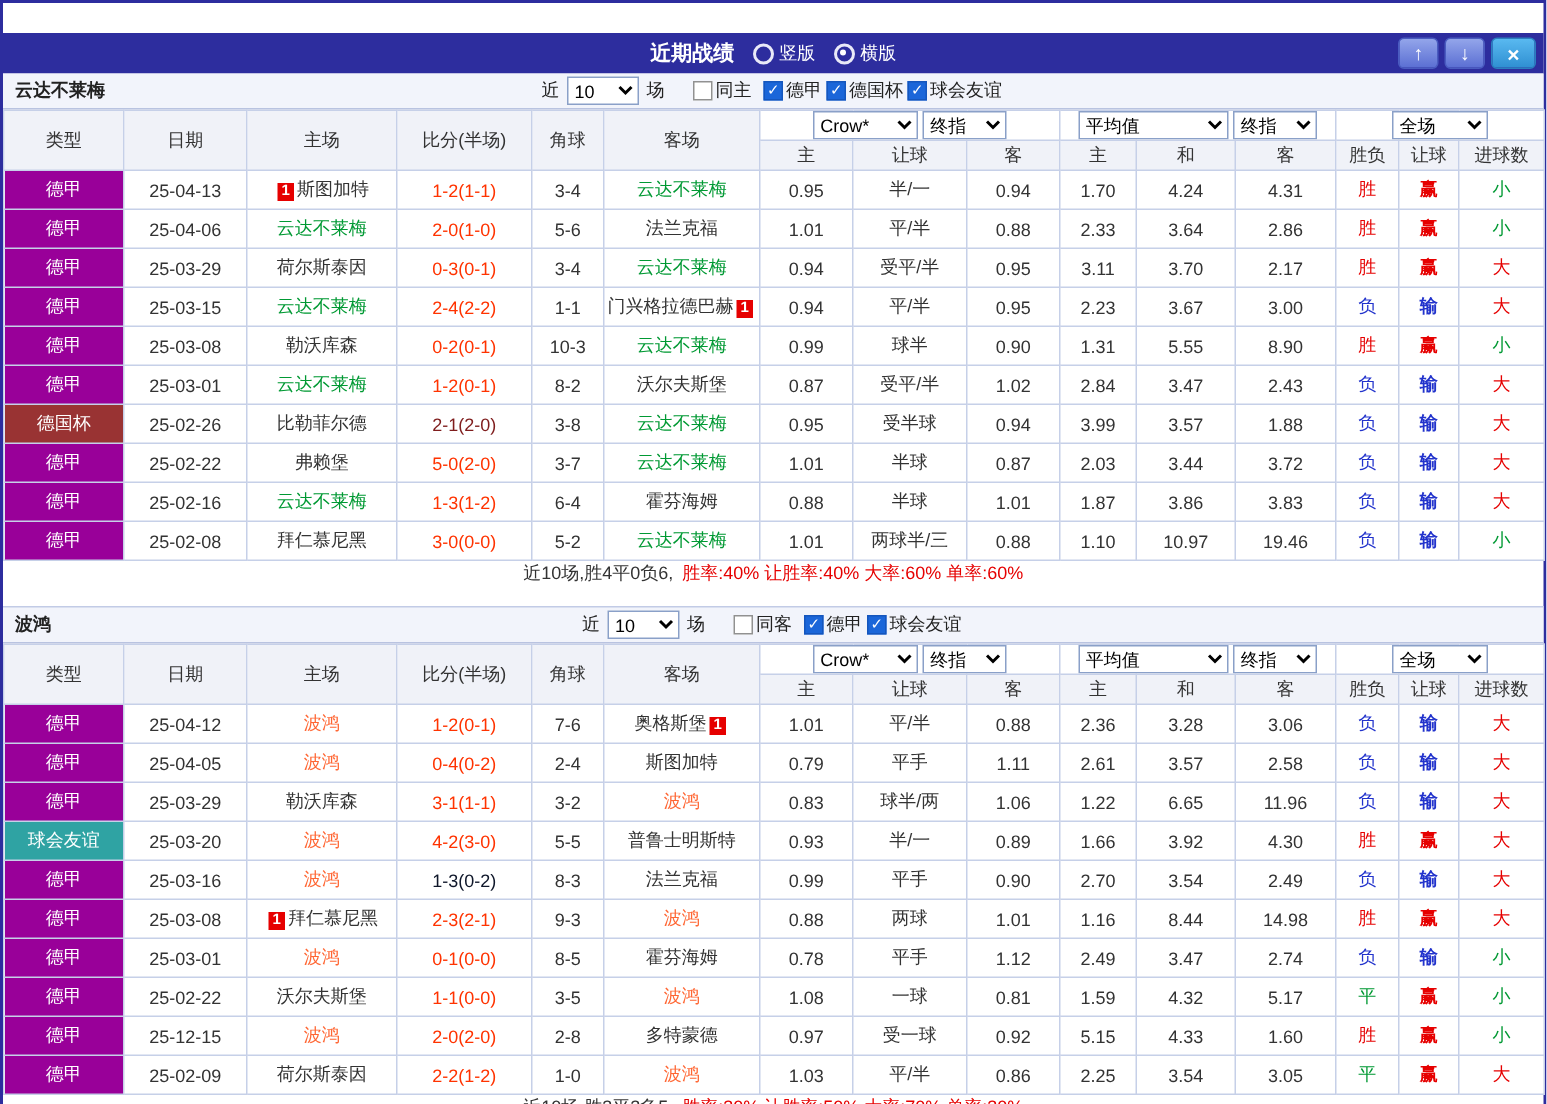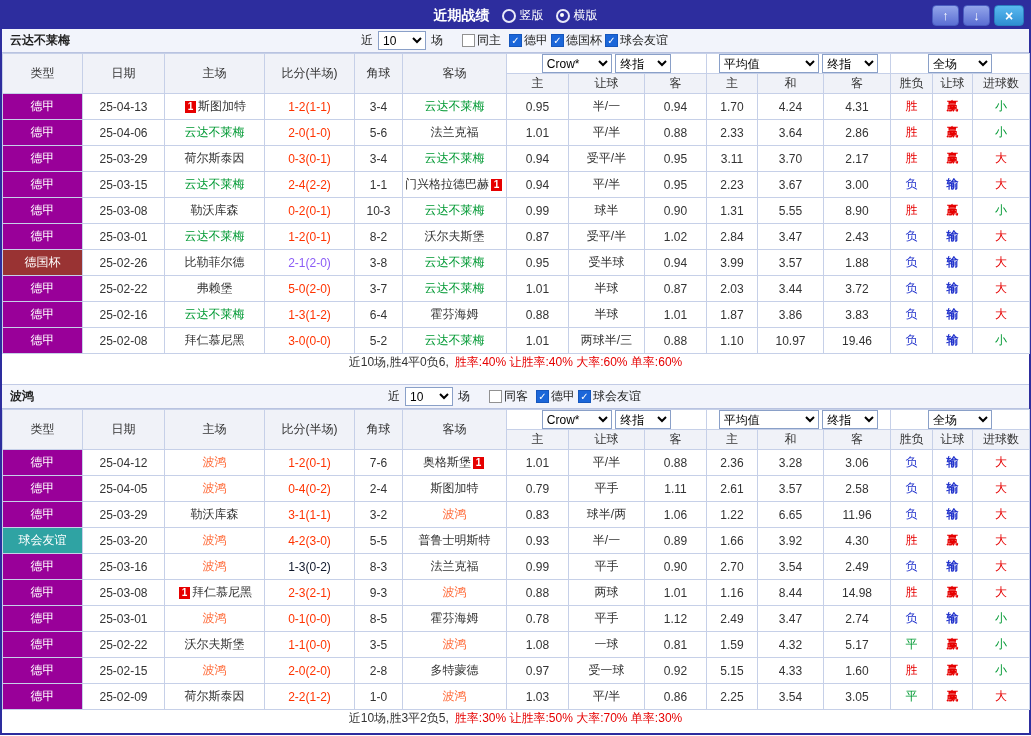--- a/index.html
+++ b/index.html
@@ -1,19 +1,19 @@
 <!DOCTYPE html>
 <html><head>
 <meta charset="utf-8">
 <style>
   html,body{margin:0;padding:0;}
   body{width:1031px;font-family:"Liberation Sans","DejaVu Sans",sans-serif;background:#fff;}
   .widget{width:1031px;min-height:732px;border:2px solid #2d2d9e;background:#fff;box-sizing:border-box;}
   
-  .titlebar{height:27px;background:#2d2d9e;display:flex;align-items:center;position:relative;color:#fff;}
+  .titlebar{height:27px;background:#2d2d9e;display:flex;align-items:center;position:relative;color:#fff;margin-top:20px;}
   .titlebar-center{flex:1;display:flex;justify-content:center;align-items:center;gap:12px;}
   .title{font-size:14px;font-weight:bold;}
   .radio{display:inline-flex;align-items:center;gap:4px;font-size:12px;cursor:pointer;}
   .rdot{width:10px;height:10px;border:2px solid #e9e9f8;border-radius:50%;position:relative;display:inline-block;}
   .rdot.sel::after{content:"";position:absolute;left:2px;top:2px;width:4px;height:4px;background:#fff;border-radius:50%;}
   .titlebar-btns{position:absolute;right:5px;top:3px;display:flex;gap:4px;}
   .tbtn{width:27px;height:21px;border-radius:4px;background:linear-gradient(#93a5ea,#5b6fd3);border:1px solid #4a5cc0;color:#fff;display:flex;align-items:center;justify-content:center;font-size:13px;font-weight:bold;cursor:pointer;box-sizing:border-box;}
   .tbtn.close{background:linear-gradient(#59b9f0,#2f8fd2);border-color:#2a7fbf;width:30px;font-size:14px;}
   
   .teambar{height:23px;background:#f2f4fb;border-top:1px solid #c2cbe6;border-bottom:1px solid #b9c3e0;display:flex;align-items:center;position:relative;font-size:12px;color:#222;}
@@ -242,21 +242,21 @@
             <td class="odds-cell">3.47</td>
             <td class="odds-cell">2.43</td>
             <td class="res-cell" style="color: rgb(34, 51, 204);">负</td>
             <td class="res-cell" style="color: rgb(34, 51, 204); font-weight: bold;">输</td>
             <td class="res-cell" style="color: rgb(230, 0, 0);">大</td>
           </tr>
           <tr>
             <td class="type-cell" style="background: rgb(153, 51, 51);">德国杯</td>
             <td class="date-cell">25-02-26</td>
             <td class="team-cell"><span>比勒菲尔德</span></td>
-            <td class="score-cell" style="color: #8b5cf6;">2-1(2-0)</td>
+            <td class="score-cell" style="color: #7f1d1d;">2-1(2-0)</td>
             <td class="corner-cell">3-8</td>
             <td class="team-cell"><span style="color: rgb(0, 153, 51);">云达不莱梅</span></td>
             <td class="odds-cell">0.95</td>
             <td class="odds-cell">受半球</td>
             <td class="odds-cell">0.94</td>
             <td class="odds-cell">3.99</td>
             <td class="odds-cell">3.57</td>
             <td class="odds-cell">1.88</td>
             <td class="res-cell" style="color: rgb(34, 51, 204);">负</td>
             <td class="res-cell" style="color: rgb(34, 51, 204); font-weight: bold;">输</td>
@@ -528,21 +528,21 @@
             <td class="odds-cell">0.81</td>
             <td class="odds-cell">1.59</td>
             <td class="odds-cell">4.32</td>
             <td class="odds-cell">5.17</td>
             <td class="res-cell" style="color: rgb(0, 153, 51);">平</td>
             <td class="res-cell" style="color: rgb(230, 0, 0); font-weight: bold;">赢</td>
             <td class="res-cell" style="color: rgb(0, 153, 51);">小</td>
           </tr>
           <tr>
             <td class="type-cell" style="background: rgb(153, 0, 153);">德甲</td>
-            <td class="date-cell">25-02-15</td>
+            <td class="date-cell">25-12-15</td>
             <td class="team-cell"><span style="color: rgb(255, 102, 51);">波鸿</span></td>
             <td class="score-cell" style="color: rgb(255, 51, 0);">2-0(2-0)</td>
             <td class="corner-cell">2-8</td>
             <td class="team-cell"><span>多特蒙德</span></td>
             <td class="odds-cell">0.97</td>
             <td class="odds-cell">受一球</td>
             <td class="odds-cell">0.92</td>
             <td class="odds-cell">5.15</td>
             <td class="odds-cell">4.33</td>
             <td class="odds-cell">1.60</td>

